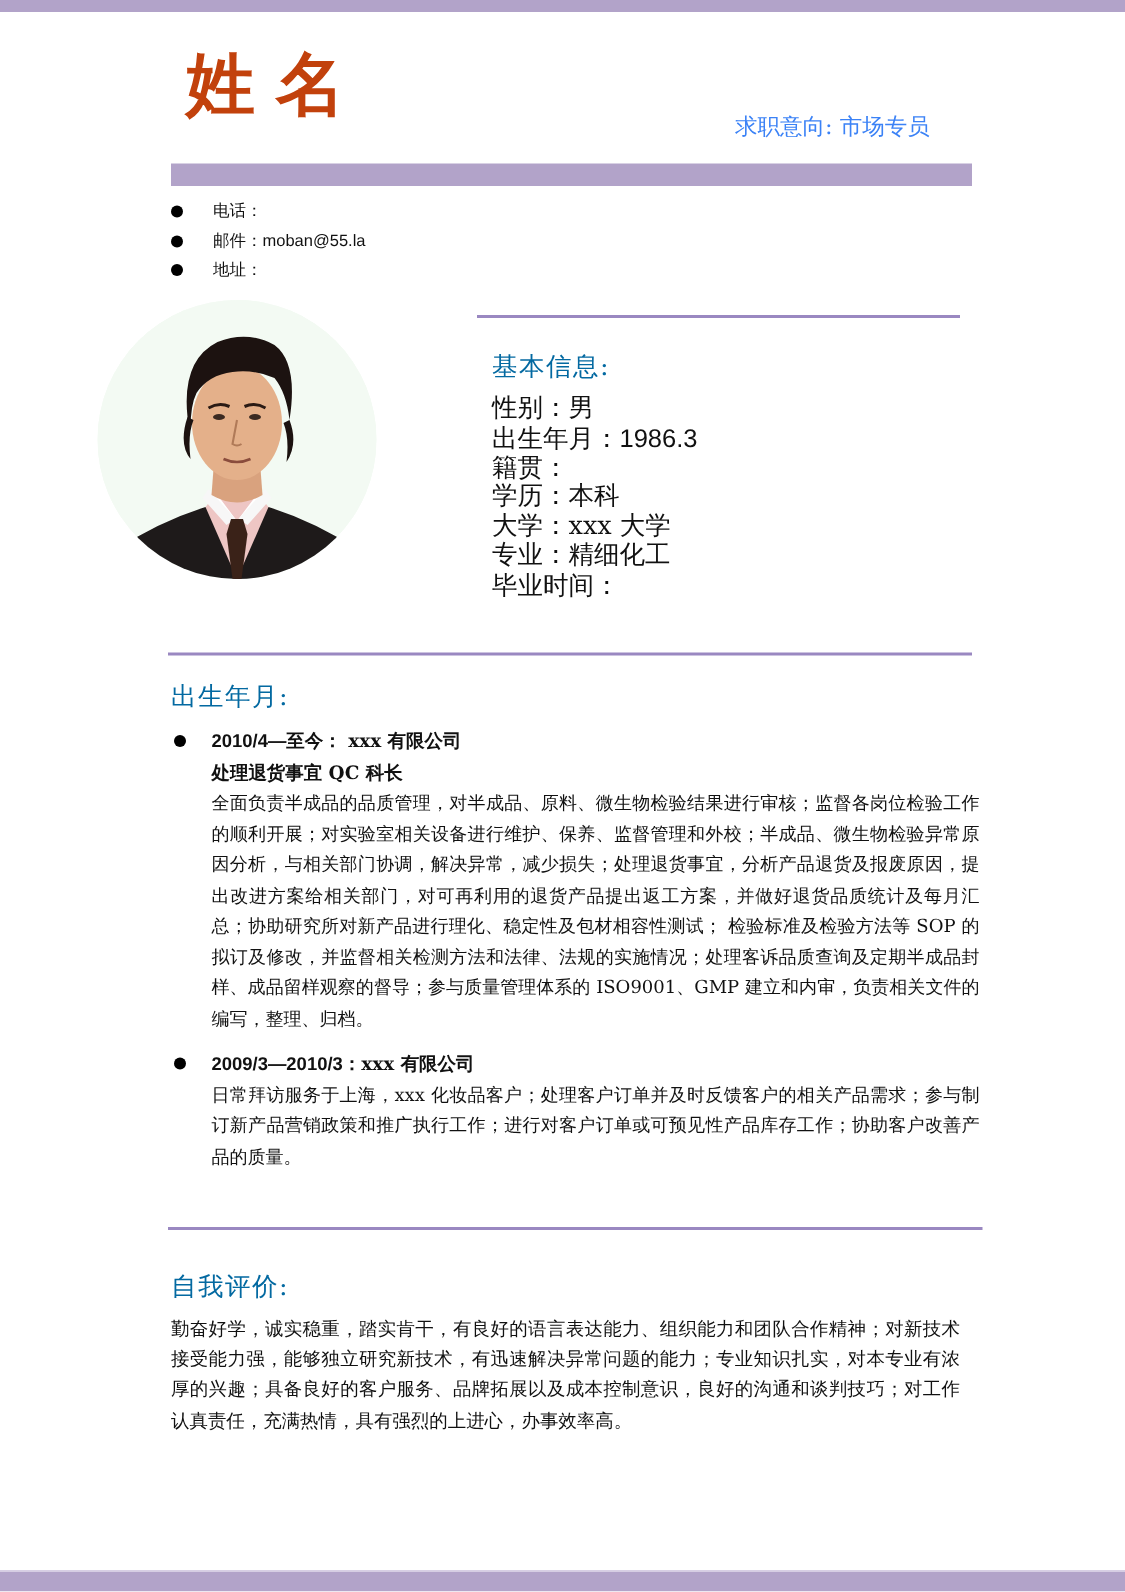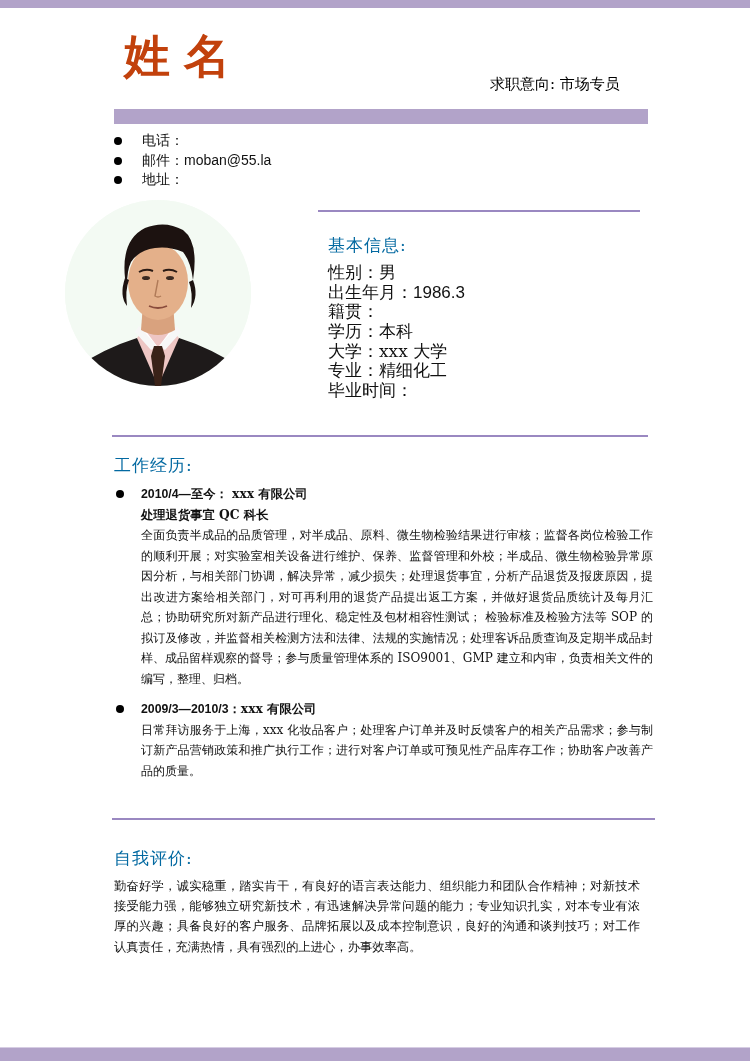--- a/index.html
+++ b/index.html
@@ -3,25 +3,25 @@
   <meta charset="utf-8">
   <style>
     * { margin: 0; padding: 0; box-sizing: border-box; }
     html, body { width: 750px; height: 1061px; background: #ffffff; overflow: hidden; }
     body { position: relative; font-family: "DejaVu Sans", "Liberation Sans", sans-serif; color: #111; }
 
     .top-band { position: absolute; left: 0; top: 0; width: 750px; height: 8px; background: #b2a3c9; }
     .bottom-band { position: absolute; left: 0; top: 1047px; width: 750px; height: 14px; background: #b2a3c9; border-top: 1px solid #d6cde3; }
 
     .name-title { position: absolute; left: 124px; top: 28px; font-size: 46px; font-weight: bold; letter-spacing: 14px; color: #c2410c; line-height: 56px; font-family: "DejaVu Sans", sans-serif; }
-    .job-intent { position: absolute; left: 490px; top: 74px; font-size: 15px; color: #000000; line-height: 20px; font-family: "DejaVu Serif", serif; }
+    .job-intent { position: absolute; left: 490px; top: 74px; font-size: 15px; color: #3b82f6; line-height: 20px; font-family: "DejaVu Serif", serif; }
     .header-bar { position: absolute; left: 114px; top: 109px; width: 534px; height: 15px; background: #b2a3c9; }
 
     .contact-list { position: absolute; left: 114px; top: 131px; list-style: none; }
-    .contact-list li { position: relative; height: 19.5px; line-height: 19.5px; font-size: 14px; padding-left: 28px; }
+    .contact-list li { position: relative; height: 19.5px; line-height: 19.5px; font-size: 11px; padding-left: 28px; }
     .contact-list li .bullet { position: absolute; left: 0; top: 6px; width: 8px; height: 8px; border-radius: 50%; background: #000; }
     .contact-list .label { font-family: "DejaVu Serif", serif; }
     .contact-list .value { font-family: "Liberation Sans", sans-serif; }
 
     .photo { position: absolute; left: 65px; top: 200px; width: 186px; height: 186px; border-radius: 50%; background: #f3faf3; overflow: hidden; }
     .photo svg { width: 186px; height: 186px; display: block; }
 
     .basic-rule { position: absolute; left: 318px; top: 210px; width: 322px; height: 2px; background: #9a88c1; }
     .section-title { position: absolute; font-size: 17px; color: #0369a1; line-height: 22px; font-family: "DejaVu Serif", serif; letter-spacing: 1px; }
     .basic-title { left: 328px; top: 234px; }
@@ -106,21 +106,21 @@
   <li><span>性别：</span><span class="value cn">男</span></li>
   <li><span>出生年月：</span><span class="value">1986.3</span></li>
   <li><span>籍贯：</span><span class="value"></span></li>
   <li><span>学历：</span><span class="value cn">本科</span></li>
   <li><span>大学：</span><span class="value cn">xxx 大学</span></li>
   <li><span>专业：</span><span class="value cn">精细化工</span></li>
   <li><span>毕业时间：</span><span class="value"></span></li>
 </ul>
 
 <div class="rule rule-work"></div>
-<div class="section-title work-title">工作经历:</div>
+<div class="section-title work-title">出生年月:</div>
 
 <div class="job job-1">
   <span class="bullet"></span>
   <div class="job-body">
     <div class="line">
       <span class="period">2010/4—至今：</span>
       <span>xxx 有限公司</span>
     </div>
     <div class="line">处理退货事宜  QC 科长</div>
     <div class="desc">全面负责半成品的品质管理，对半成品、原料、微生物检验结果进行审核；监督各岗位检验工作的顺利开展；对实验室相关设备进行维护、保养、监督管理和外校；半成品、微生物检验异常原因分析，与相关部门协调，解决异常，减少损失；处理退货事宜，分析产品退货及报废原因，提出改进方案给相关部门，对可再利用的退货产品提出返工方案，并做好退货品质统计及每月汇总；协助研究所对新产品进行理化、稳定性及包材相容性测试；  检验标准及检验方法等 SOP 的拟订及修改，并监督相关检测方法和法律、法规的实施情况；处理客诉品质查询及定期半成品封样、成品留样观察的督导；参与质量管理体系的 ISO9001、GMP 建立和内审，负责相关文件的编写，整理、归档。</div>

